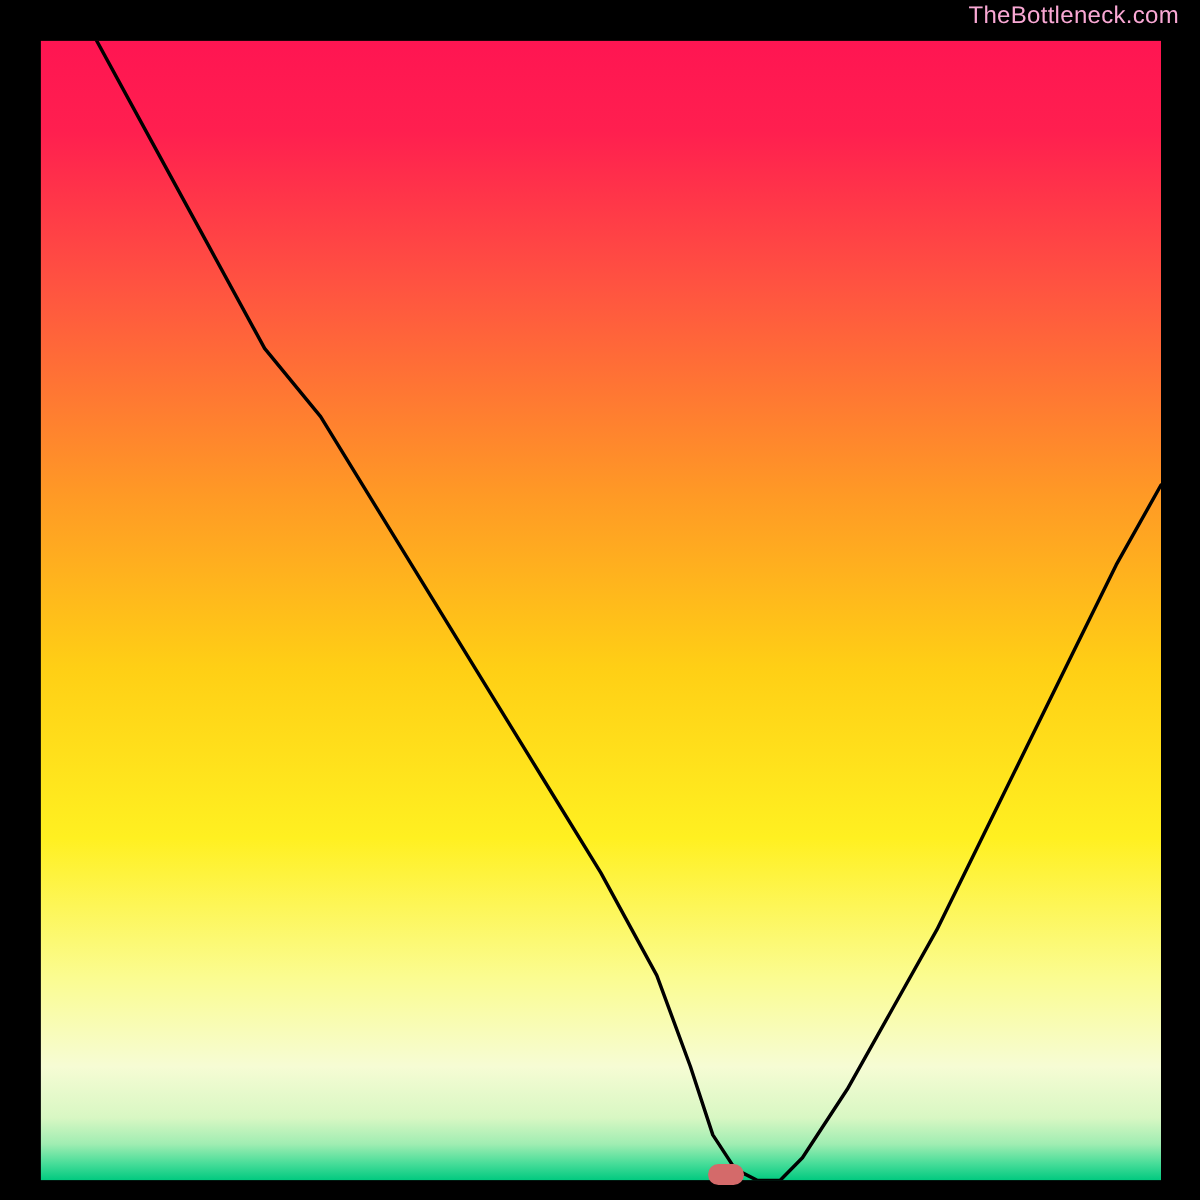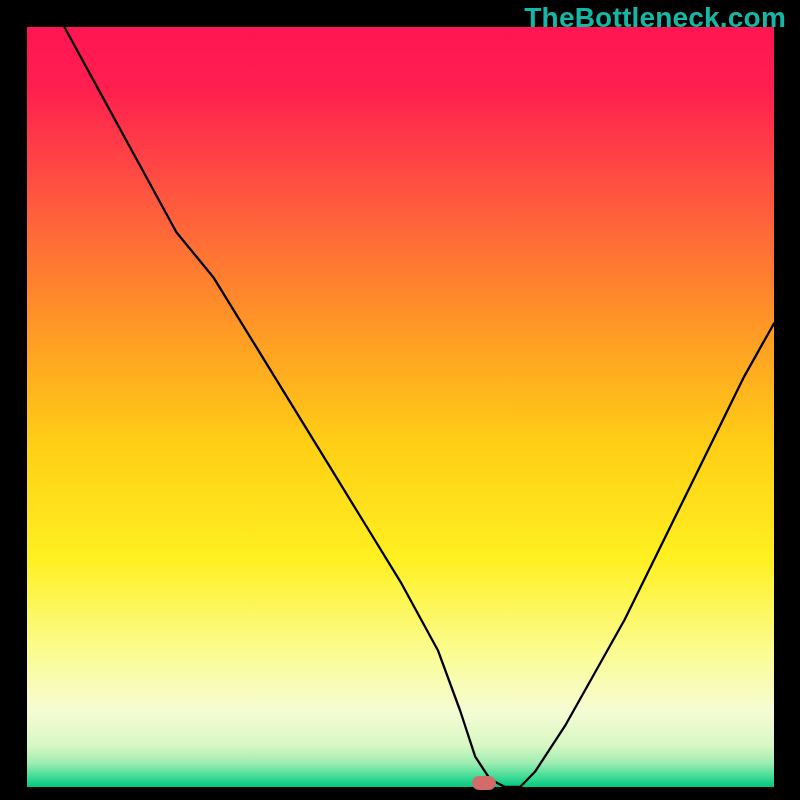--- a/index.html
+++ b/index.html
@@ -16,23 +16,23 @@
     left: 0;
     width: 800px;
     height: 800px;
     background: #000;
   }
   .watermark {
     position: absolute;
     top: 2px;
     right: 14px;
     font-family: Arial, Helvetica, sans-serif;
-    font-size: 28px;
-    font-weight: 700;
-    color: #14b8a6;
+    font-size: 16px;
+    font-weight: 400;
+    color: #f9a8d4;
     letter-spacing: 0.2px;
   }
   .plot-clip {
     position: absolute;
     overflow: hidden;
     background: transparent;
   }
   svg.curve {
     position: absolute;
     top: 0;

